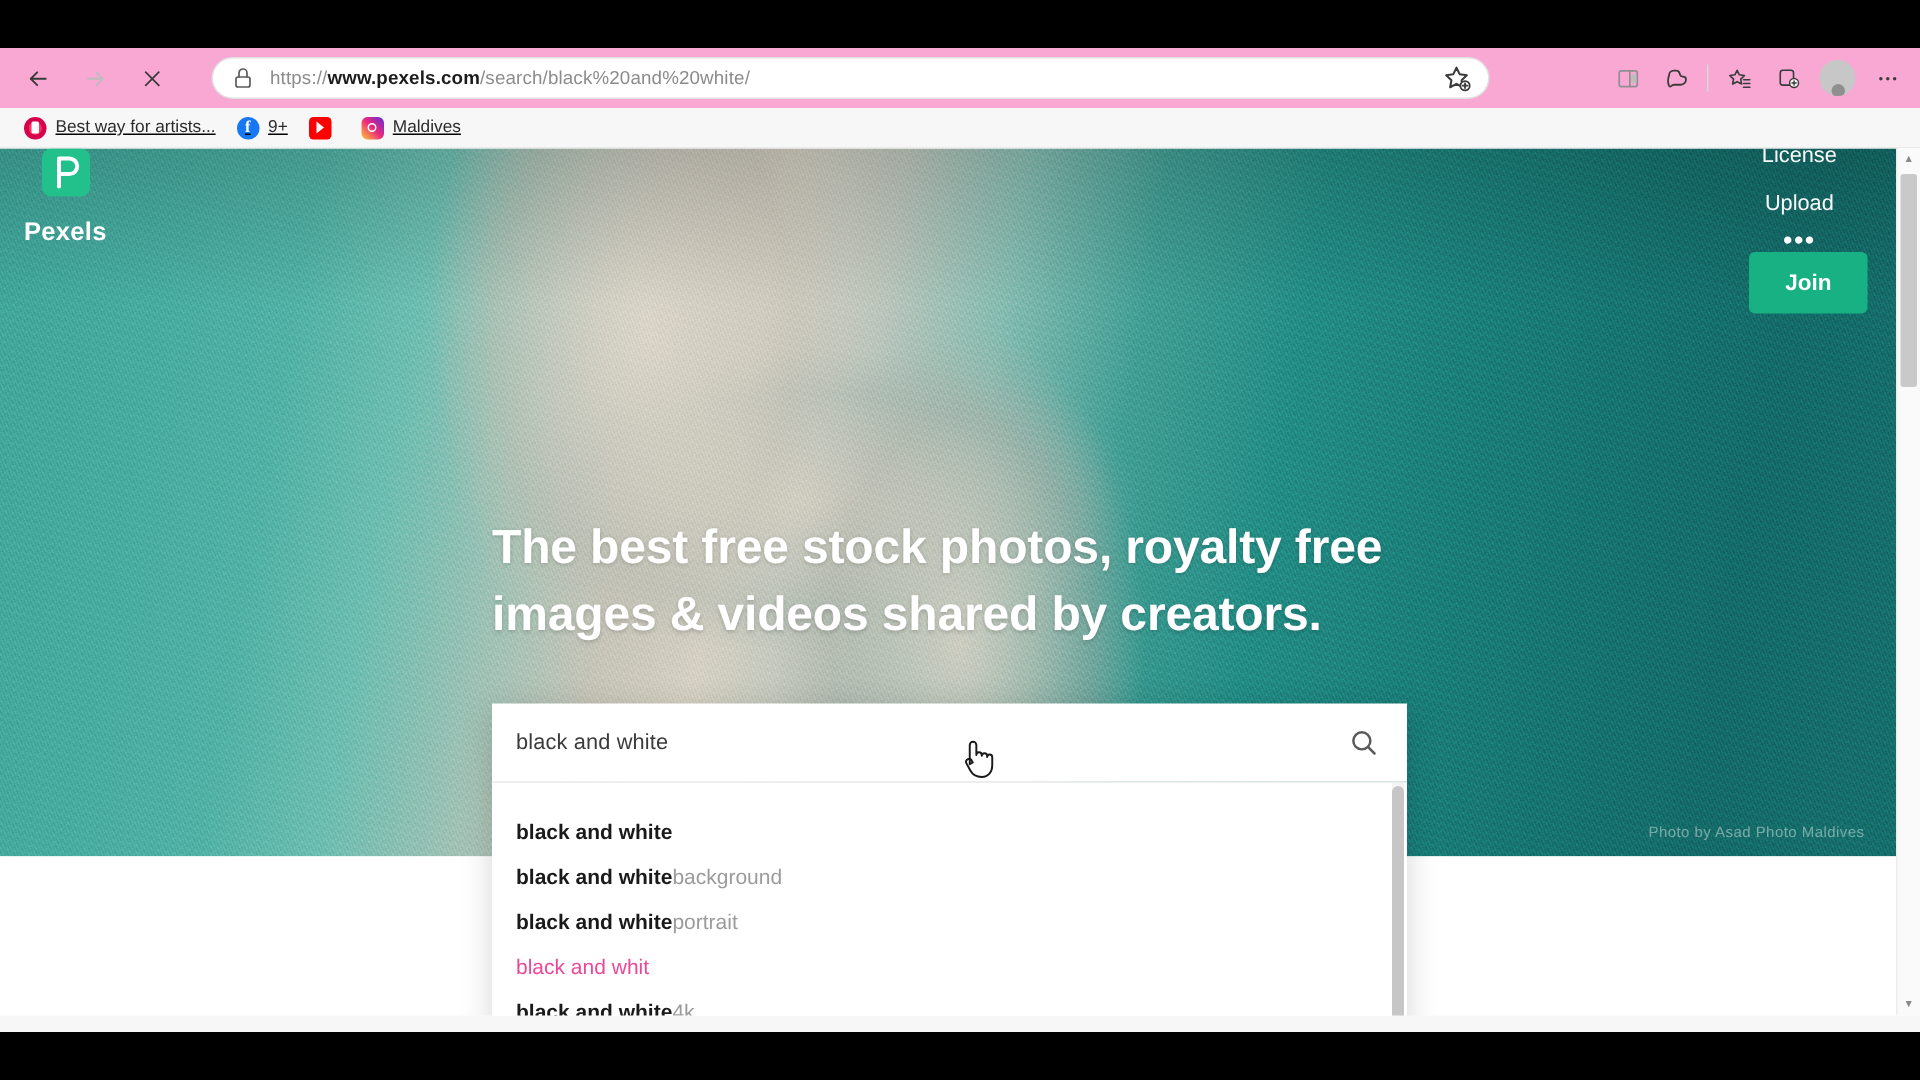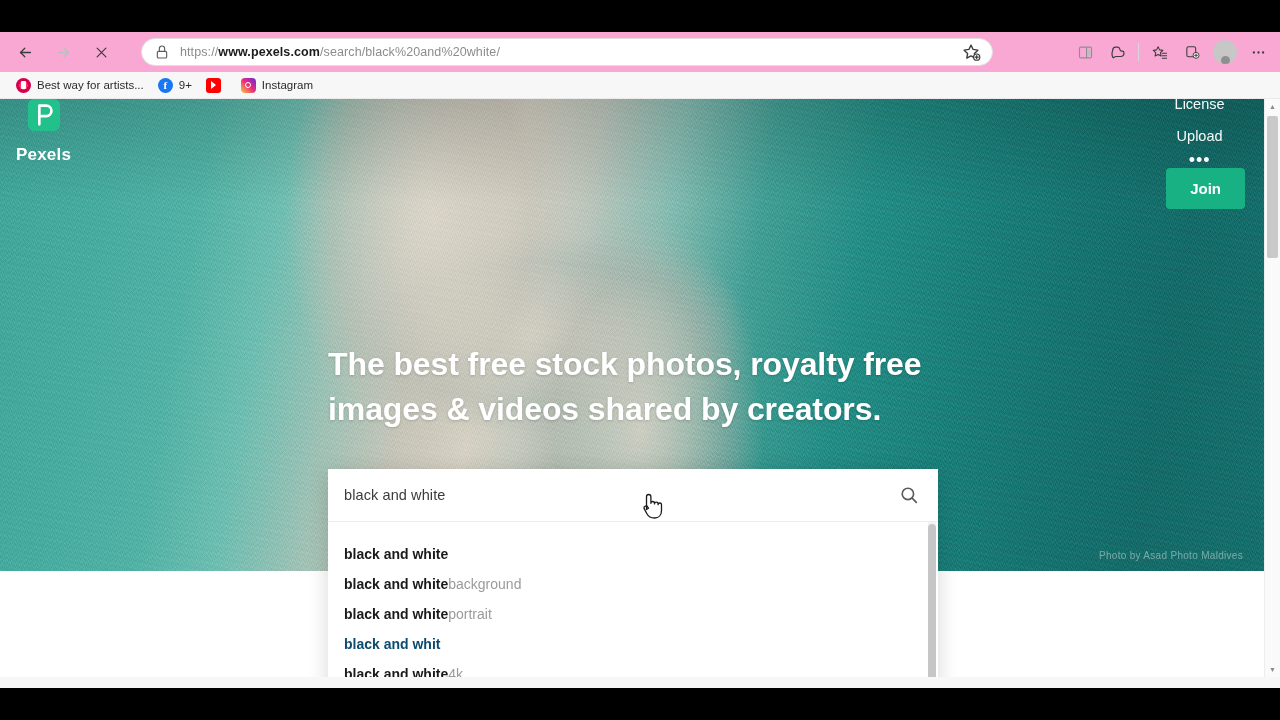--- a/index.html
+++ b/index.html
@@ -34,21 +34,21 @@
   .fav-star{width:22px;height:22px;color:#3b3b3b;}
 
   .tb-right{position:absolute;right:6px;top:0;height:40px;display:flex;align-items:center;gap:1px;}
   .tb-ico{width:32px;height:30px;display:flex;align-items:center;justify-content:center;border-radius:5px;color:#3b3b3b;}
   .tb-sep{width:1px;height:18px;background:#d8d8d8;margin:0 3px;}
   .avatar-ico{width:24px;height:24px;border-radius:50%;background:#c7c7c7;display:flex;align-items:flex-end;justify-content:center;overflow:hidden;}
   .avatar-ico .head{width:9px;height:9px;border-radius:50%;background:#8f8f8f;margin-bottom:-1px;position:relative;}
   .avatar-ico .head:after{content:"";position:absolute;left:-4px;top:10px;width:17px;height:10px;border-radius:9px 9px 0 0;background:#8f8f8f;}
 
   
-  .bookmarks{position:relative;height:26px;background:#f7f7f7;display:flex;align-items:center;padding-left:10px;gap:2px;border-bottom:1px solid #eaeaea;}
+  .bookmarks{position:relative;height:26px;background:#f7f7f7;display:flex;align-items:center;padding-left:10px;gap:2px;border-bottom:1px solid #eaeaea;text-decoration:underline;}
   .bm{display:flex;align-items:center;gap:6px;padding:3px 6px;border-radius:4px;}
   .bm-label{font-size:11.5px;color:#2b2b2b;white-space:nowrap;}
   .bm-ico{width:15px;height:15px;border-radius:3px;flex:0 0 15px;display:flex;align-items:center;justify-content:center;}
   .ico-pexelsred{background:radial-gradient(circle at 50% 50%, #ff2e63 0 40%, #d6004d 41% 100%);border-radius:50%;position:relative;}
   .ico-pexelsred:after{content:"";position:absolute;width:5px;height:8px;background:#fff;border-radius:1px;}
   .ico-fb{background:#1877f2;border-radius:50%;color:#fff;font-size:11px;font-weight:700;font-family:"Liberation Serif",serif;line-height:1;}
   .ico-yt{background:#ff0000;border-radius:3px;position:relative;}
   .ico-yt:after{content:"";position:absolute;left:5px;top:3.5px;border-left:5px solid #fff;border-top:4px solid transparent;border-bottom:4px solid transparent;}
   .ico-ig{background:linear-gradient(45deg,#f9ce34,#ee2a7b,#6228d7);border-radius:4px;position:relative;}
   .ico-ig:after{content:"";position:absolute;left:4px;top:4px;width:6px;height:6px;border:1.3px solid #fff;border-radius:50%;box-sizing:border-box;}
@@ -102,21 +102,21 @@
   
   .search-wrap{position:absolute;left:328px;top:370px;width:610px;z-index:20;
     box-shadow:0 4px 20px rgba(0,0,0,.16);}
   .search-box{height:52px;background:#fff;display:flex;align-items:center;padding:0 18px 0 16px;box-sizing:border-box;}
   .search-input{flex:1;font-size:14.5px;color:#3b3b3b;letter-spacing:.1px;}
   .search-ico{width:22px;height:22px;color:#5a5a5a;flex:0 0 22px;}
 
   .suggest{position:relative;background:#fff;border-top:1px solid #ededed;height:248px;overflow:hidden;}
   .sug-item{height:30px;display:flex;align-items:center;padding:0 16px;font-size:14px;color:#9b9b9b;}
   .sug-item .hit{color:#1a1a1a;font-weight:700;}
-  .sug-item.all-faded .hit{color:#0c4a6e;font-weight:700;}
+  .sug-item.all-faded .hit{color:#ec4899;font-weight:400;}
   .sug-item:nth-child(1){margin-top:10px;}
   .sug-scroll{position:absolute;right:2px;top:2px;width:8px;height:184px;border-radius:4px;background:#c6c6c6;}
   .sug-track{position:absolute;right:2px;top:0;width:8px;height:100%;background:#f4f4f4;}
 
   
   .content{position:absolute;left:0;top:472px;width:1265px;height:106px;background:#fff;}
 
   
   .pscroll{position:absolute;right:0;top:0;width:15px;height:578px;background:#fafafa;border-left:1px solid #ededed;z-index:30;}
   .pscroll .arrow{position:absolute;left:0;width:15px;height:15px;display:flex;align-items:center;justify-content:center;color:#8a8a8a;font-size:7px;}
@@ -224,21 +224,21 @@
     <div class="bm">
       <span class="bm-ico ico-fb">f</span>
       <span class="bm-label">9+</span>
     </div>
     <div class="bm">
       <span class="bm-ico ico-yt"></span>
       <span class="bm-label"></span>
     </div>
     <div class="bm">
       <span class="bm-ico ico-ig"></span>
-      <span class="bm-label">Instagram</span>
+      <span class="bm-label">Maldives</span>
     </div>
   </div>
 
   <div class="viewport">
 
     <div class="hero">
       <div class="hero-bg"></div>
       <div class="hero-tex"></div>
       <div class="hero-tex2"></div>
       <div class="hero-shade"></div>

